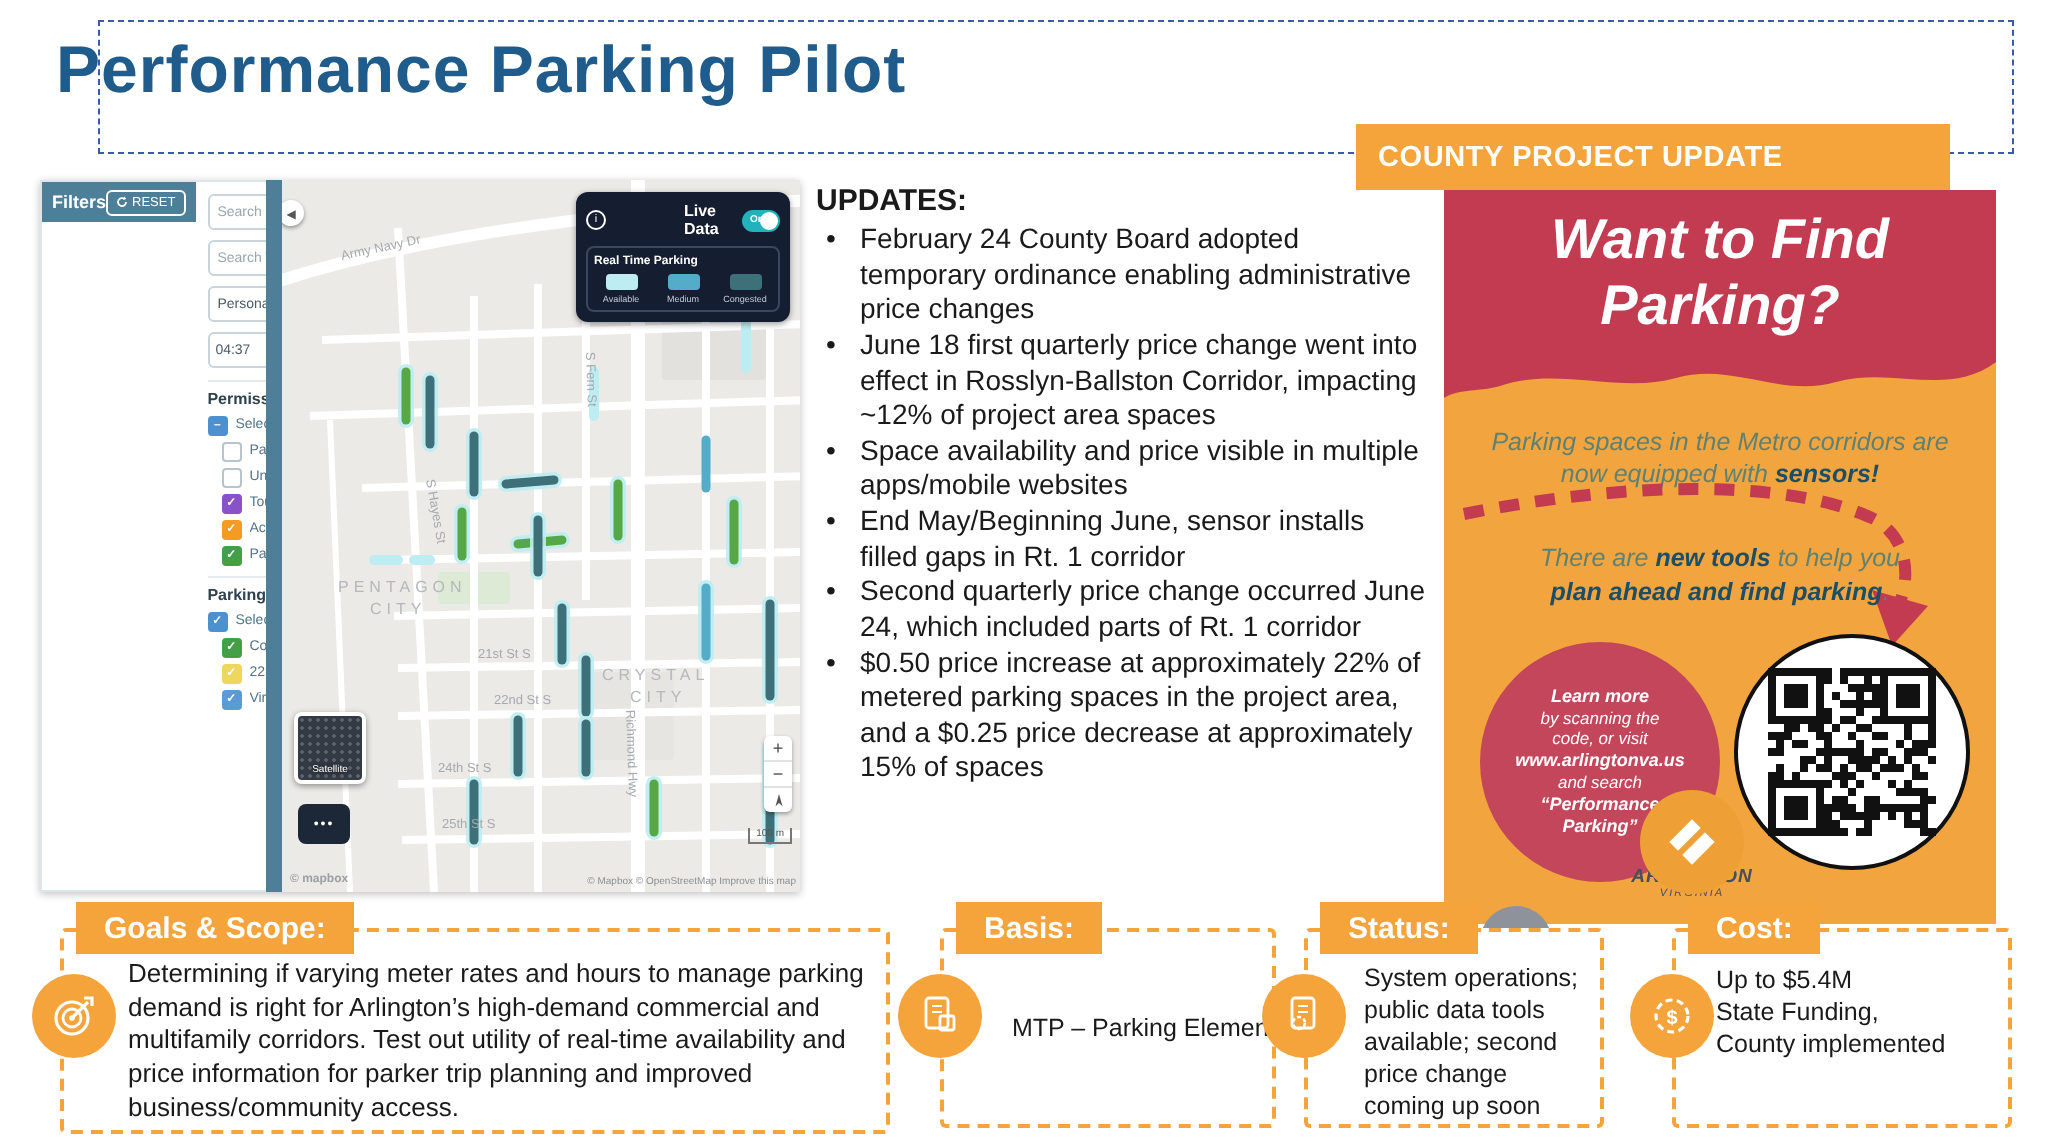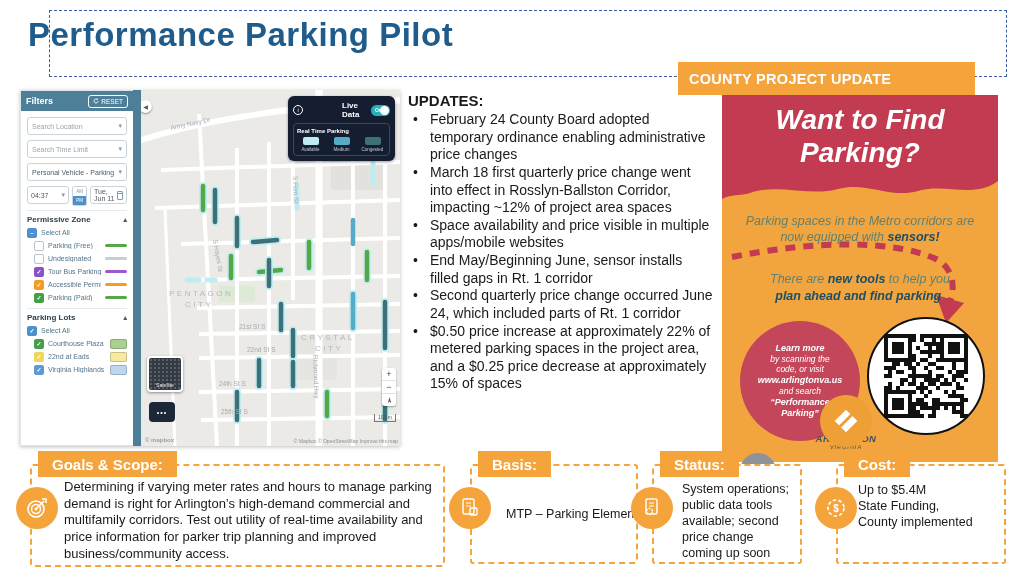--- a/index.html
+++ b/index.html
@@ -9,21 +9,21 @@
   
   .title-box{position:absolute;left:49px;top:10px;width:956px;height:65px;
              border:1.5px dashed #3A5CA8;}
   .page-title{position:absolute;left:28px;top:16px;font-size:33px;font-weight:800;
               color:#1F5C8C;letter-spacing:.5px;}
 
   
   .map-panel{position:absolute;left:20px;top:90px;width:380px;height:356px;display:flex;
              box-shadow:0 1px 4px rgba(0,0,0,.25);}
   .filters-col{width:112px;background:#fff;border:1px solid #DEE5E9;border-right:none;
-               display:flex;flex-direction:column;font-size:7px;}
+               display:flex;flex-direction:row;font-size:7px;}
   .filters-head{height:20px;background:#4E7F98;display:flex;align-items:center;
                 justify-content:space-between;padding:0 5px;flex:none;}
   .filters-title{color:#fff;font-weight:bold;font-size:9px;}
   .reset-btn{display:flex;align-items:center;gap:2px;color:#fff;font-size:6.5px;
              border:1px solid #fff;border-radius:3px;padding:2px 4px;background:transparent;}
   .filters-body{padding:6px 6px 0 6px;}
   .fselect{height:16px;border:1px solid #C9D4DA;border-radius:3px;display:flex;
            align-items:center;justify-content:space-between;padding:0 4px;
            color:#97A6B0;margin-bottom:5px;background:#fff;}
   .fselect.dark{color:#4B5B66;}
@@ -406,21 +406,21 @@
       <div class="scale-bar">100 m</div>
       <div class="attrib">© Mapbox © OpenStreetMap Improve this map</div>
       <div class="brand">© mapbox</div>
     </div>
   </div>
 
   <div class="updates">
     <div class="updates-h">UPDATES:</div>
     <ul>
       <li>February 24 County Board adopted temporary ordinance enabling administrative price changes</li>
-      <li>March 18 first quarterly price change went into effect in Rosslyn-Ballston Corridor, impacting ~12% of project area spaces</li>
+      <li>June 18 first quarterly price change went into effect in Rosslyn-Ballston Corridor, impacting ~12% of project area spaces</li>
       <li>Space availability and price visible in multiple apps/mobile websites</li>
       <li>End May/Beginning June, sensor installs filled gaps in Rt. 1 corridor</li>
       <li>Second quarterly price change occurred June 24, which included parts of Rt. 1 corridor</li>
       <li>$0.50 price increase at approximately 22% of metered parking spaces in the project area, and a $0.25 price decrease at approximately 15% of spaces</li>
     </ul>
   </div>
 
   <div class="banner">
     <span class="banner-lb">COUNTY PROJECT UPDATE</span>
   </div>

